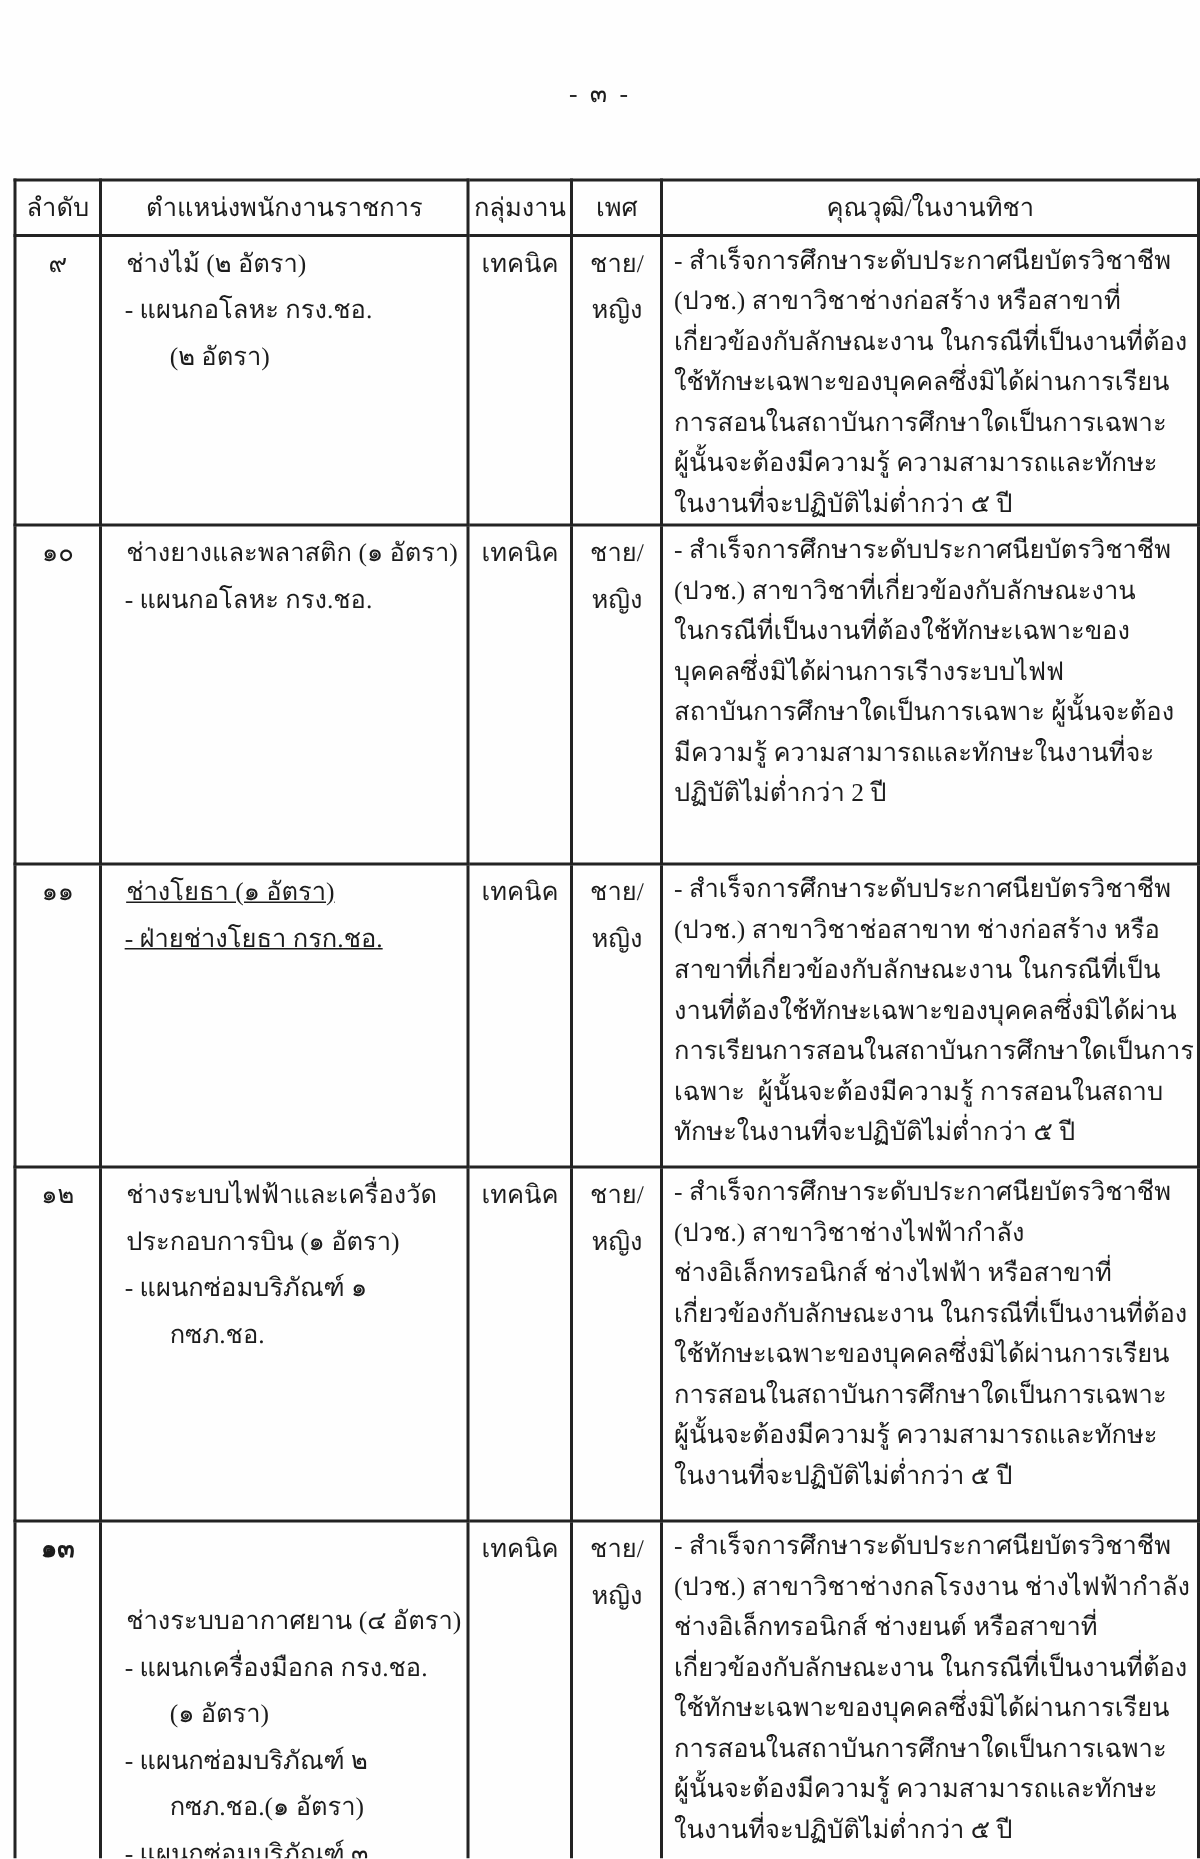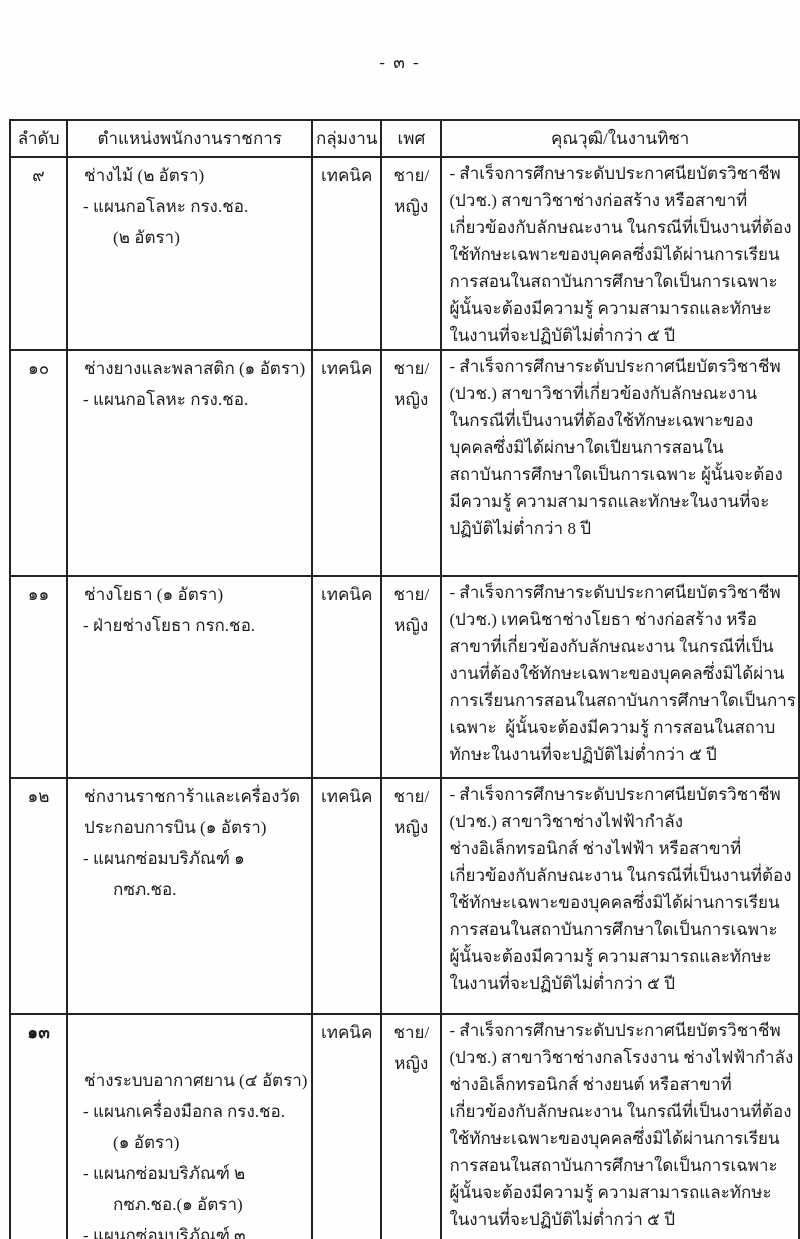--- a/index.html
+++ b/index.html
@@ -124,71 +124,71 @@
             <div class="cellbox gcell-box" style="height: 198px;">
               <div class="gline">ชาย/</div>
               <div class="gline">หญิง</div>
             </div>
           </td>
           <td>
             <div class="cellbox qcell-box" style="height: 198px;">
               <div class="qline">- สำเร็จการศึกษาระดับประกาศนียบัตรวิชาชีพ</div>
               <div class="qline">(ปวช.) สาขาวิชาที่เกี่ยวข้องกับลักษณะงาน</div>
               <div class="qline">ในกรณีที่เป็นงานที่ต้องใช้ทักษะเฉพาะของ</div>
-              <div class="qline">บุคคลซึ่งมิได้ผ่กษาใดเปียนการสอนใน</div>
+              <div class="qline">บุคคลซึ่งมิได้ผ่านการเรีางระบบไฟฟ</div>
               <div class="qline">สถาบันการศึกษาใดเป็นการเฉพาะ ผู้นั้นจะต้อง</div>
               <div class="qline">มีความรู้ ความสามารถและทักษะในงานที่จะ</div>
-              <div class="qline">ปฏิบัติไม่ต่ำกว่า 8 ปี</div>
+              <div class="qline">ปฏิบัติไม่ต่ำกว่า 2 ปี</div>
             </div>
           </td>
         </tr>
         <tr style="height: 200px; border-radius: 13px;">
           <td>
             <div class="cellbox" style="height: 200px;">
               <div class="nline">๑๑</div>
             </div>
           </td>
           <td>
-            <div class="cellbox pcell-box" style="height: 198px;">
+            <div class="cellbox pcell-box" style="height: 198px; text-decoration: underline;">
               <div class="pline pl-i0">ช่างโยธา (๑ อัตรา)</div>
               <div class="pline pl-i1">- ฝ่ายช่างโยธา กรก.ชอ.</div>
             </div>
           </td>
           <td>
             <div class="cellbox gcell-box" style="height: 198px;">
               <div class="gline">เทคนิค</div>
             </div>
           </td>
           <td>
             <div class="cellbox gcell-box" style="height: 198px;">
               <div class="gline">ชาย/</div>
               <div class="gline">หญิง</div>
             </div>
           </td>
           <td>
             <div class="cellbox qcell-box" style="height: 198px;">
               <div class="qline">- สำเร็จการศึกษาระดับประกาศนียบัตรวิชาชีพ</div>
-              <div class="qline">(ปวช.) เทคนิชาช่างโยธา ช่างก่อสร้าง หรือ</div>
+              <div class="qline">(ปวช.) สาขาวิชาช่อสาขาท ช่างก่อสร้าง หรือ</div>
               <div class="qline">สาขาที่เกี่ยวข้องกับลักษณะงาน ในกรณีที่เป็น</div>
               <div class="qline">งานที่ต้องใช้ทักษะเฉพาะของบุคคลซึ่งมิได้ผ่าน</div>
               <div class="qline">การเรียนการสอนในสถาบันการศึกษาใดเป็นการ</div>
               <div class="qline">เฉพาะ  ผู้นั้นจะต้องมีความรู้ การสอนในสถาบ</div>
               <div class="qline">ทักษะในงานที่จะปฏิบัติไม่ต่ำกว่า ๕ ปี</div>
             </div>
           </td>
         </tr>
         <tr style="height: 234px;">
           <td>
             <div class="cellbox" style="height: 234px;">
               <div class="nline">๑๒</div>
             </div>
           </td>
           <td>
             <div class="cellbox pcell-box" style="height: 232px;">
-              <div class="pline pl-i0">ช่กงานราชการ้าและเครื่องวัด</div>
+              <div class="pline pl-i0">ช่างระบบไฟฟ้าและเครื่องวัด</div>
               <div class="pline pl-i0">ประกอบการบิน (๑ อัตรา)</div>
               <div class="pline pl-i1">- แผนกซ่อมบริภัณฑ์ ๑</div>
               <div class="pline pl-i2">กซภ.ชอ.</div>
             </div>
           </td>
           <td>
             <div class="cellbox gcell-box" style="height: 232px;">
               <div class="gline">เทคนิค</div>
             </div>
           </td>

